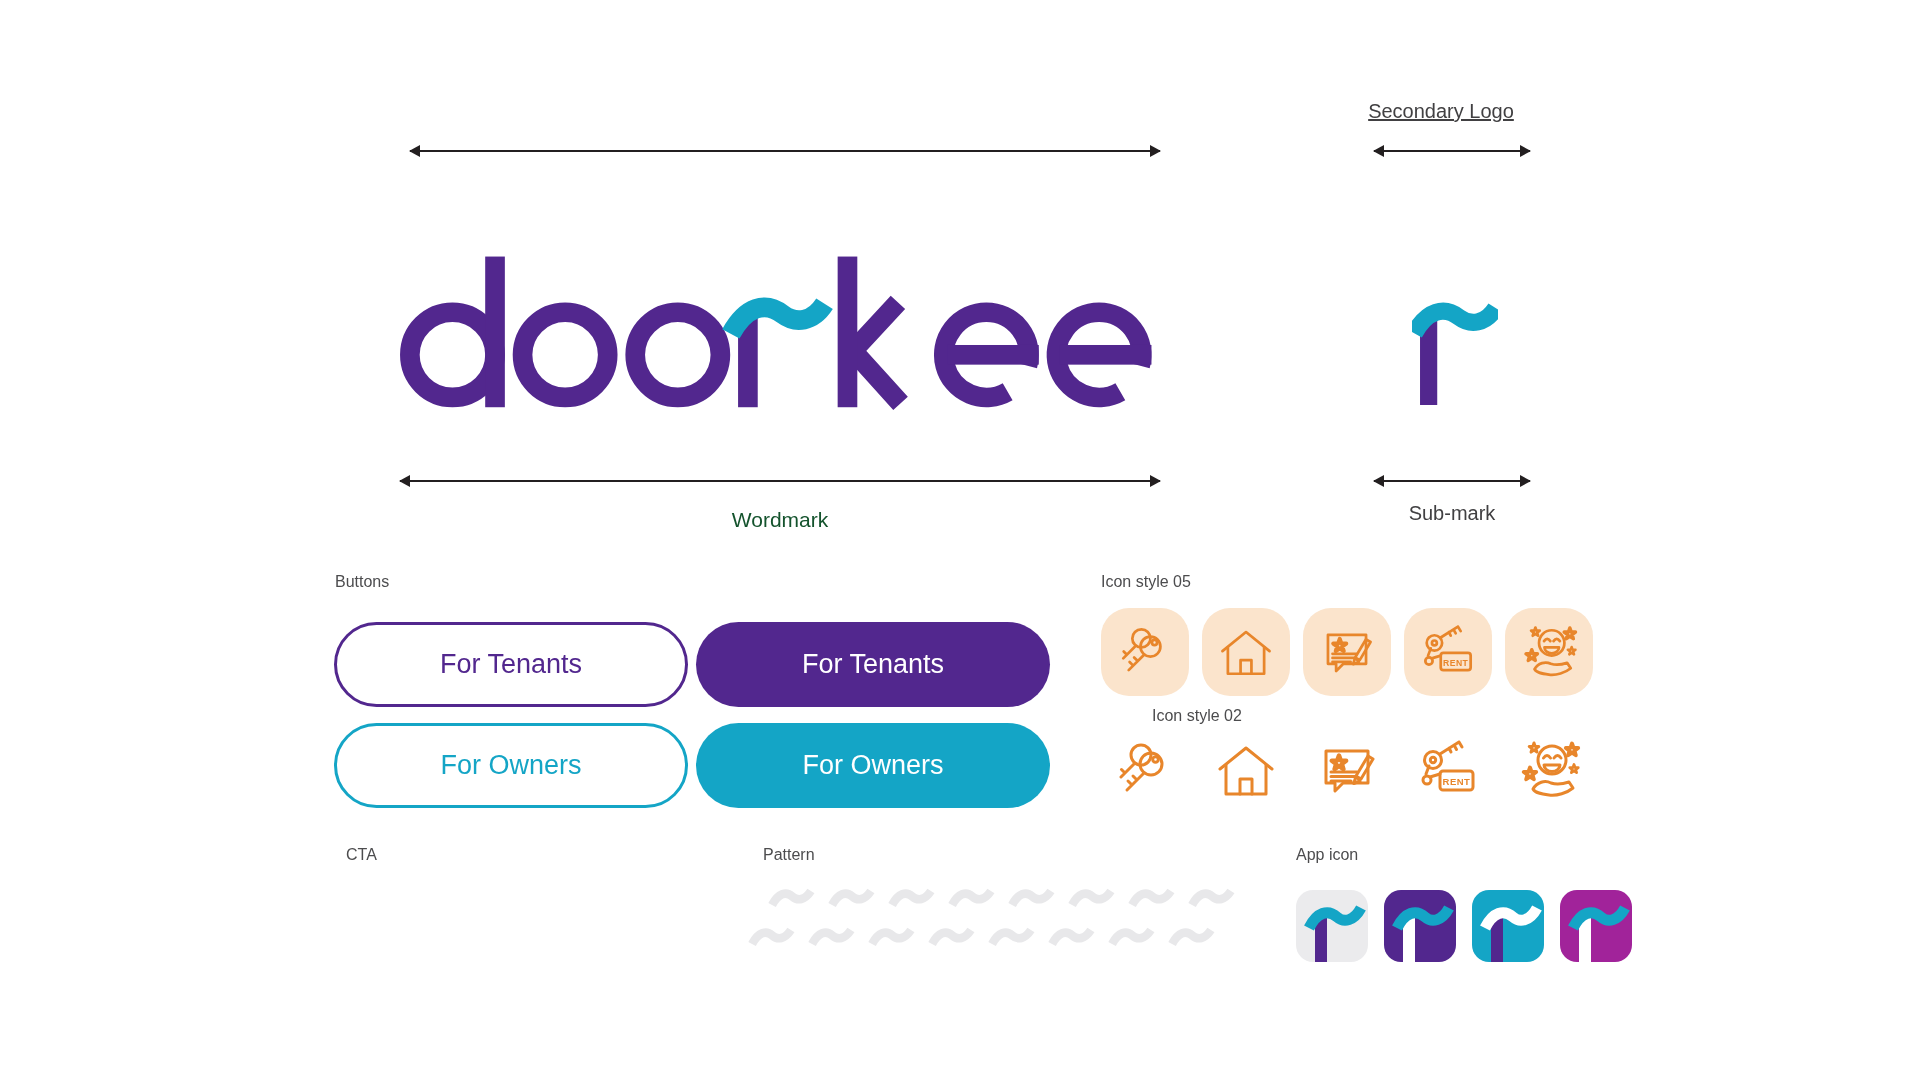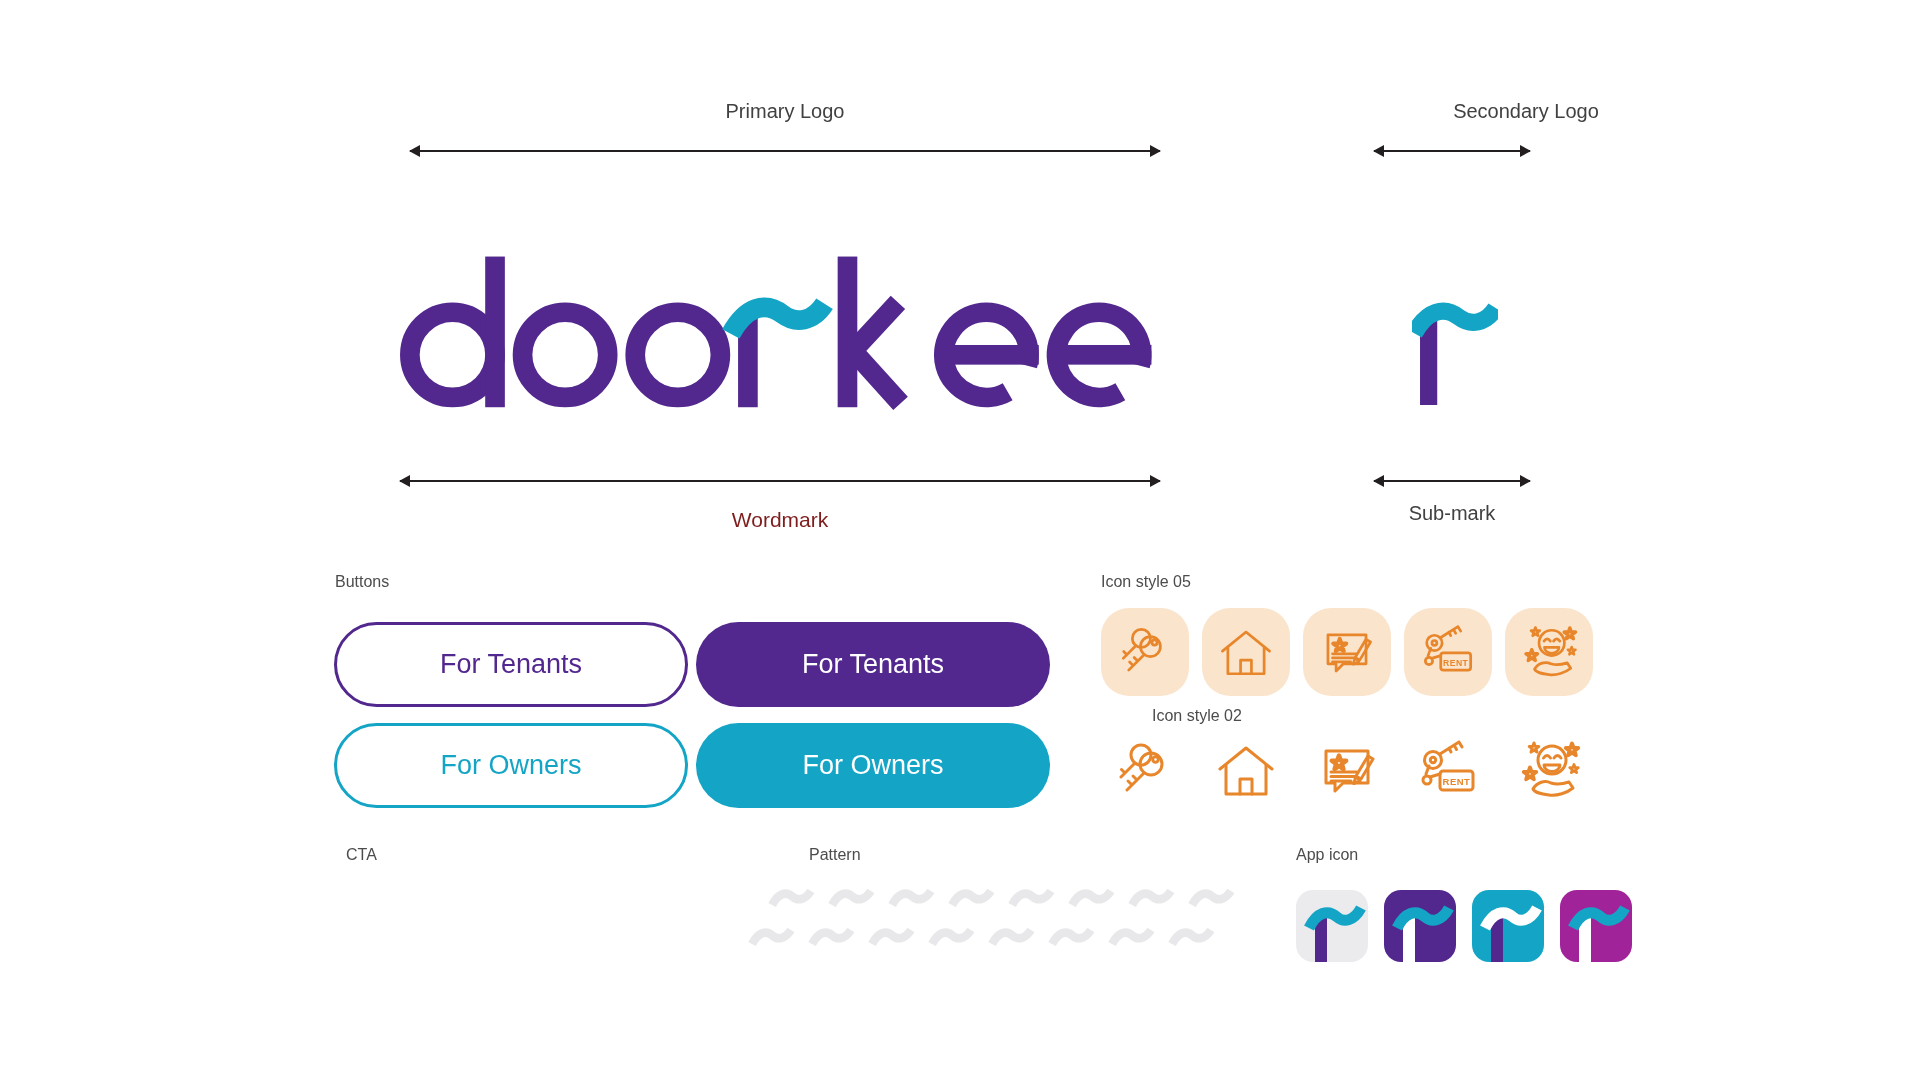--- a/index.html
+++ b/index.html
@@ -3,21 +3,21 @@
 <meta charset="utf-8">
 <style>
   * { margin:0; padding:0; box-sizing:border-box; }
   html,body { background:#ffffff; }
   body { font-family:"Liberation Sans", sans-serif; }
   .canvas { position:relative; width:1920px; height:1071px; background:#ffffff; overflow:hidden; }
 
   
   .ann-lbl { position:absolute; font-size:20px; color:#414042; text-align:center; }
   .sec-lbl { position:absolute; font-size:16px; color:#4c4c4e; }
-  .wordmark-lbl { position:absolute; font-size:21px; color:#7f1d1d; text-align:center; }
+  .wordmark-lbl { position:absolute; font-size:21px; color:#14532d; text-align:center; }
 
   
   .m-arrow { position:absolute; height:2px; background:#231f20; }
   .m-arrow::before, .m-arrow::after { content:""; position:absolute; top:-5px; width:0; height:0;
     border-top:6px solid transparent; border-bottom:6px solid transparent; }
   .m-arrow::before { left:-1px; border-right:11px solid #231f20; }
   .m-arrow::after  { right:-1px; border-left:11px solid #231f20; }
 
   
   .pill { position:absolute; width:354px; height:85px; border-radius:44px;
@@ -101,24 +101,23 @@
         <path transform="translate(55,12) scale(1.3)" d="M0,-5 L1.18,-1.62 4.76,-1.55 1.9,0.62 2.94,4.05 0,2 -2.94,4.05 -1.9,0.62 -4.76,-1.55 -1.18,-1.62 Z"></path>
         <path transform="translate(13,36) scale(1.3)" d="M0,-5 L1.18,-1.62 4.76,-1.55 1.9,0.62 2.94,4.05 0,2 -2.94,4.05 -1.9,0.62 -4.76,-1.55 -1.18,-1.62 Z"></path>
         <path transform="translate(57,31) scale(0.9)" d="M0,-5 L1.18,-1.62 4.76,-1.55 1.9,0.62 2.94,4.05 0,2 -2.94,4.05 -1.9,0.62 -4.76,-1.55 -1.18,-1.62 Z"></path>
       </symbol>
       <symbol id="pattern-swoosh" viewBox="0 0 60 36">
         <path d="M5,27 C13,12 23,9 31,16 C38,22 47,21 55,9" fill="none" stroke="currentColor" stroke-width="11"></path>
       </symbol>
     </defs>
   </svg>
 
-  <div class="ann-lbl" style="left:410px; top:100px; width:750px;">Primary Logo</div>
   <div class="m-arrow" style="left:410px; top:150px; width:750px;"></div>
 
-  <div class="ann-lbl" style="left:1448px; top:100px; width:156px;">Secondary Logo</div>
+  <div class="ann-lbl" style="left:1363px; top:100px; width:156px;text-decoration:underline;">Secondary Logo</div>
   <div class="m-arrow" style="left:1374px; top:150px; width:156px;"></div>
 
   <svg class="logo-svg" style="left:400px; top:250px;" width="760" viewBox="0 0 1160 250" role="img" aria-label="doorkee">
     <g fill="none" stroke="#52278e" stroke-width="30">
       <circle cx="80" cy="160" r="65"></circle>
       <circle cx="252" cy="160" r="65"></circle>
       <circle cx="424" cy="160" r="65"></circle>
       <circle cx="895" cy="160" r="65" stroke="none"></circle>
       <path d="M957.8,176.8 A65 65 0 1 0 927.5,216.3"></path>
       <path d="M1129.8,176.8 A65 65 0 1 0 1099.5,216.3"></path>
@@ -213,21 +212,21 @@
       </div>
     <div class="icon-plain">
         <svg class="icon-svg" width="64" height="64">
           <use href="#icon-satisfaction"></use>
         </svg>
       </div>
   </div>
 
   <div class="sec-lbl" style="left:346px; top:846px;">CTA</div>
 
-  <div class="sec-lbl" style="left:809px; top:846px;">Pattern</div>
+  <div class="sec-lbl" style="left:763px; top:846px;">Pattern</div>
   <div class="pattern-block">
     <div class="pattern-row r1">
       <svg viewBox="0 0 60 36">
           <use href="#pattern-swoosh"></use>
         </svg>
       <svg viewBox="0 0 60 36">
           <use href="#pattern-swoosh"></use>
         </svg>
       <svg viewBox="0 0 60 36">
           <use href="#pattern-swoosh"></use>

